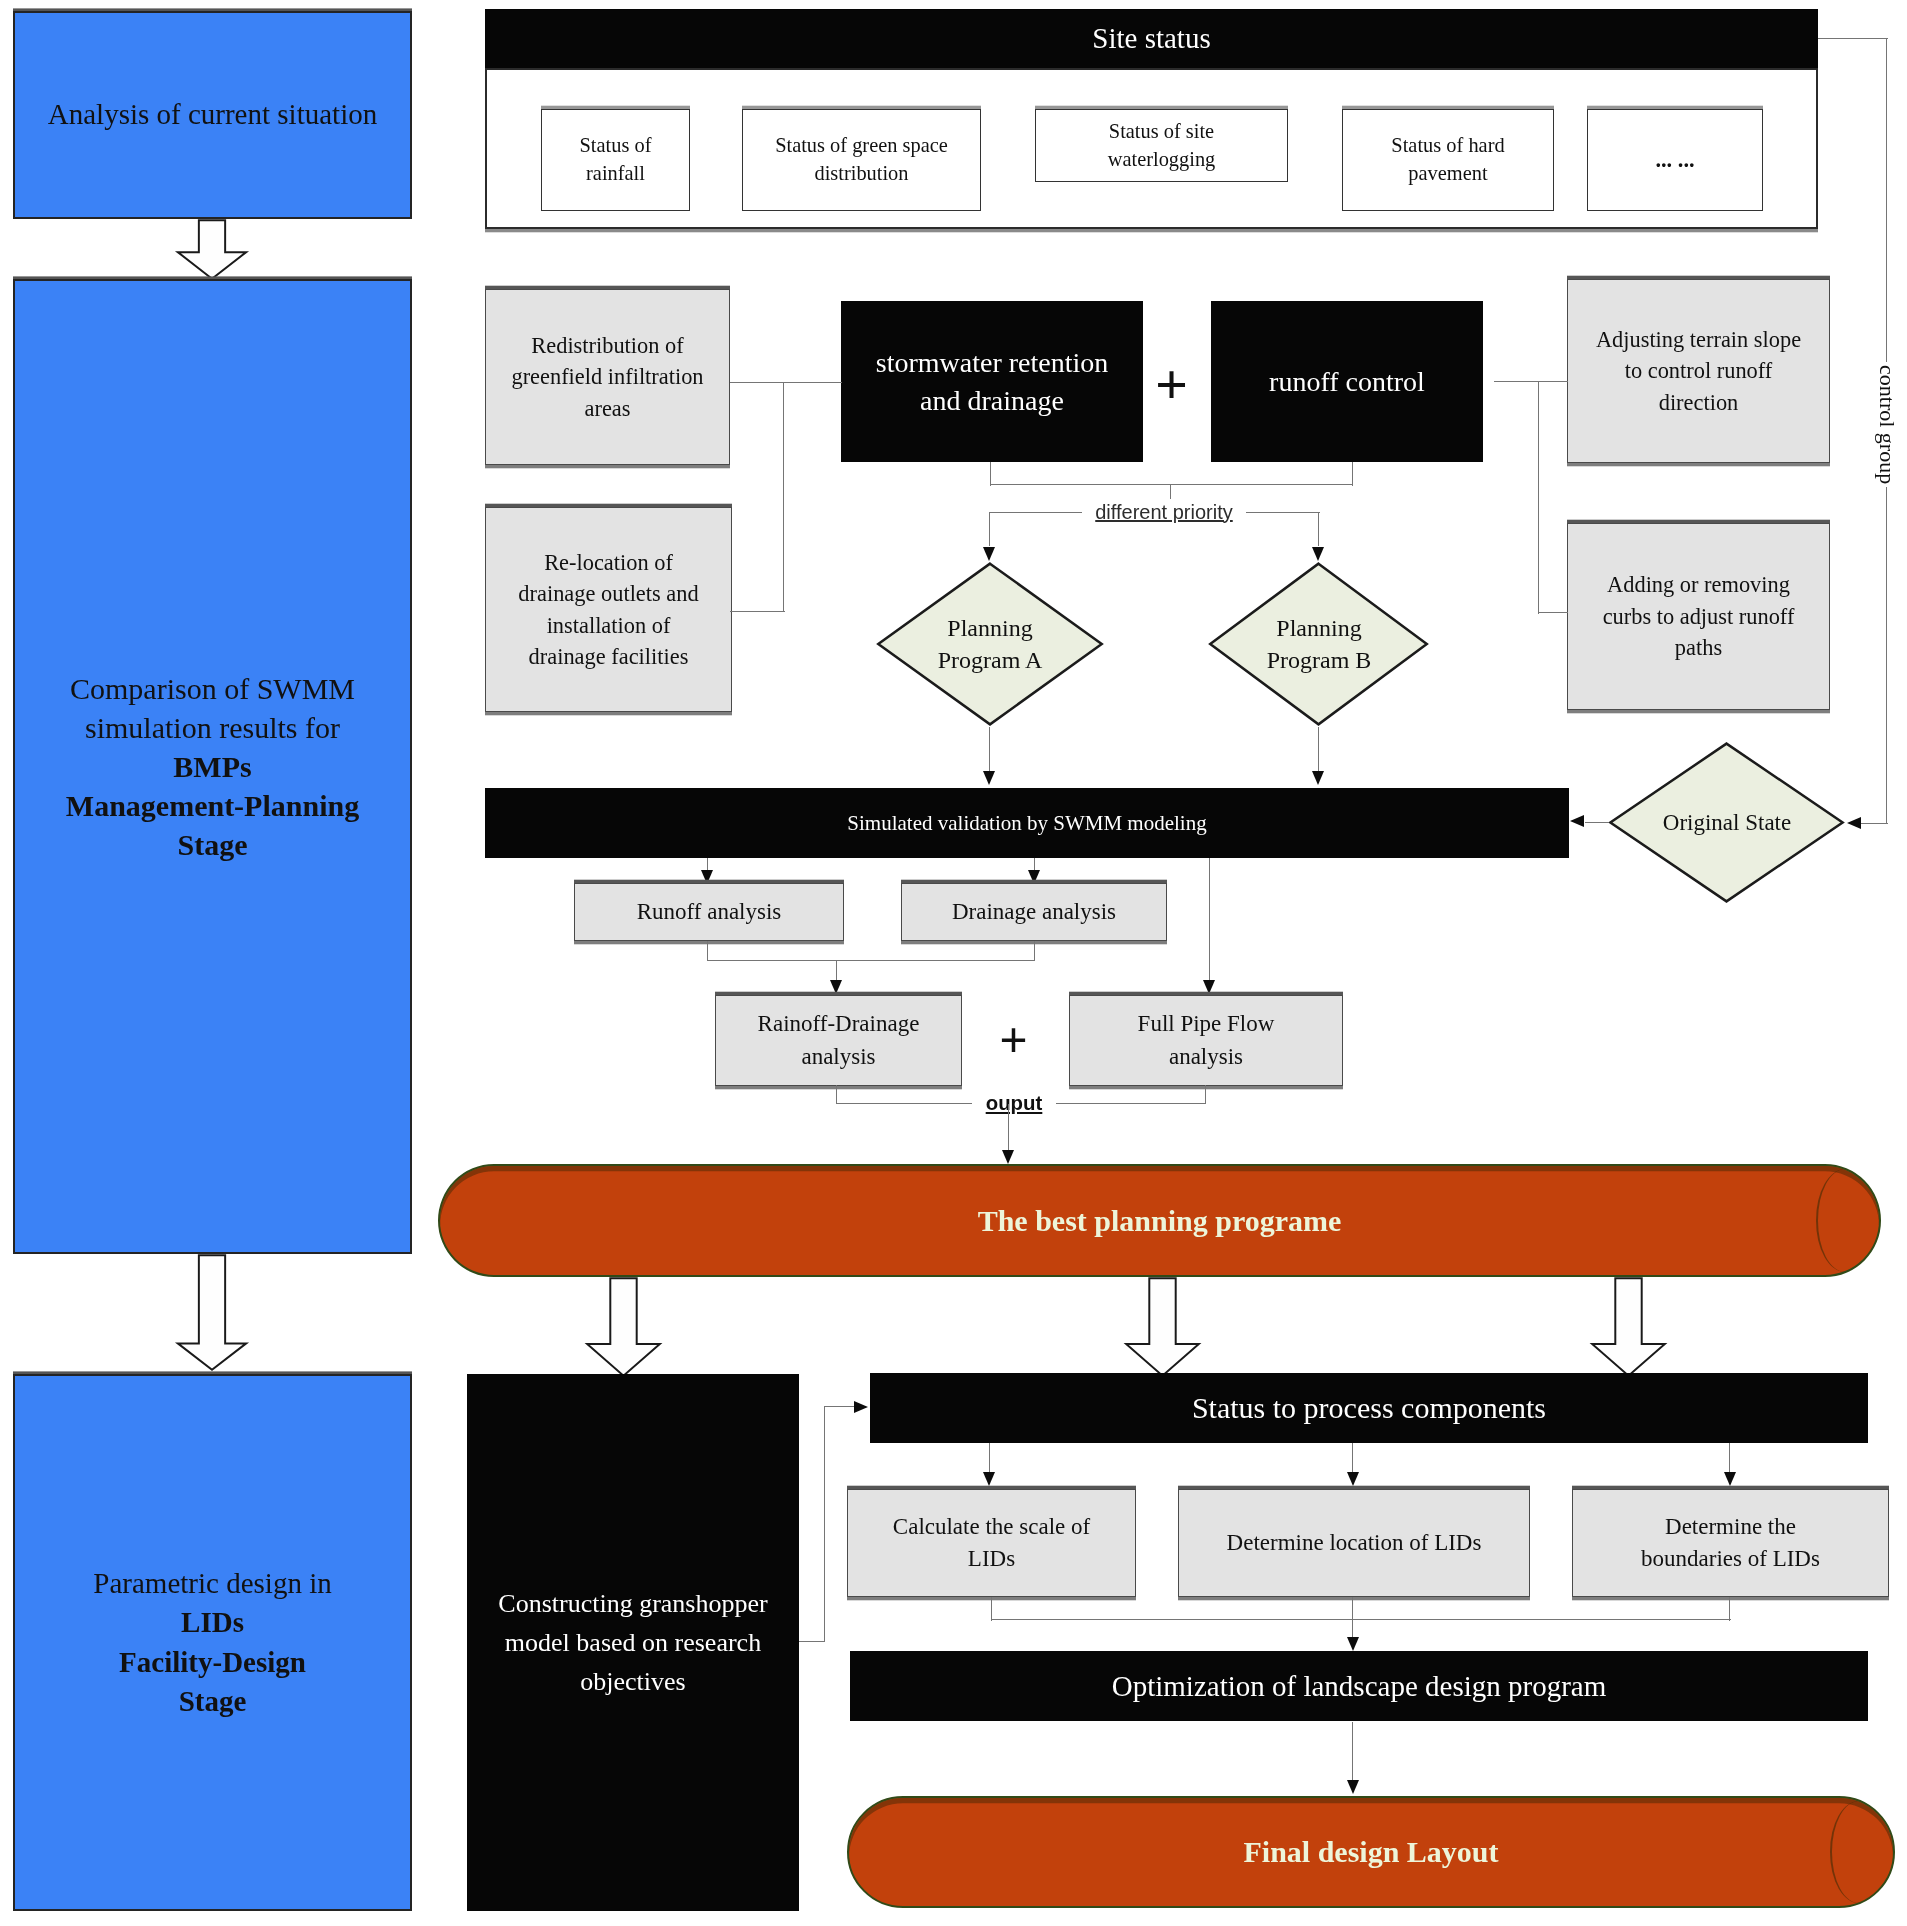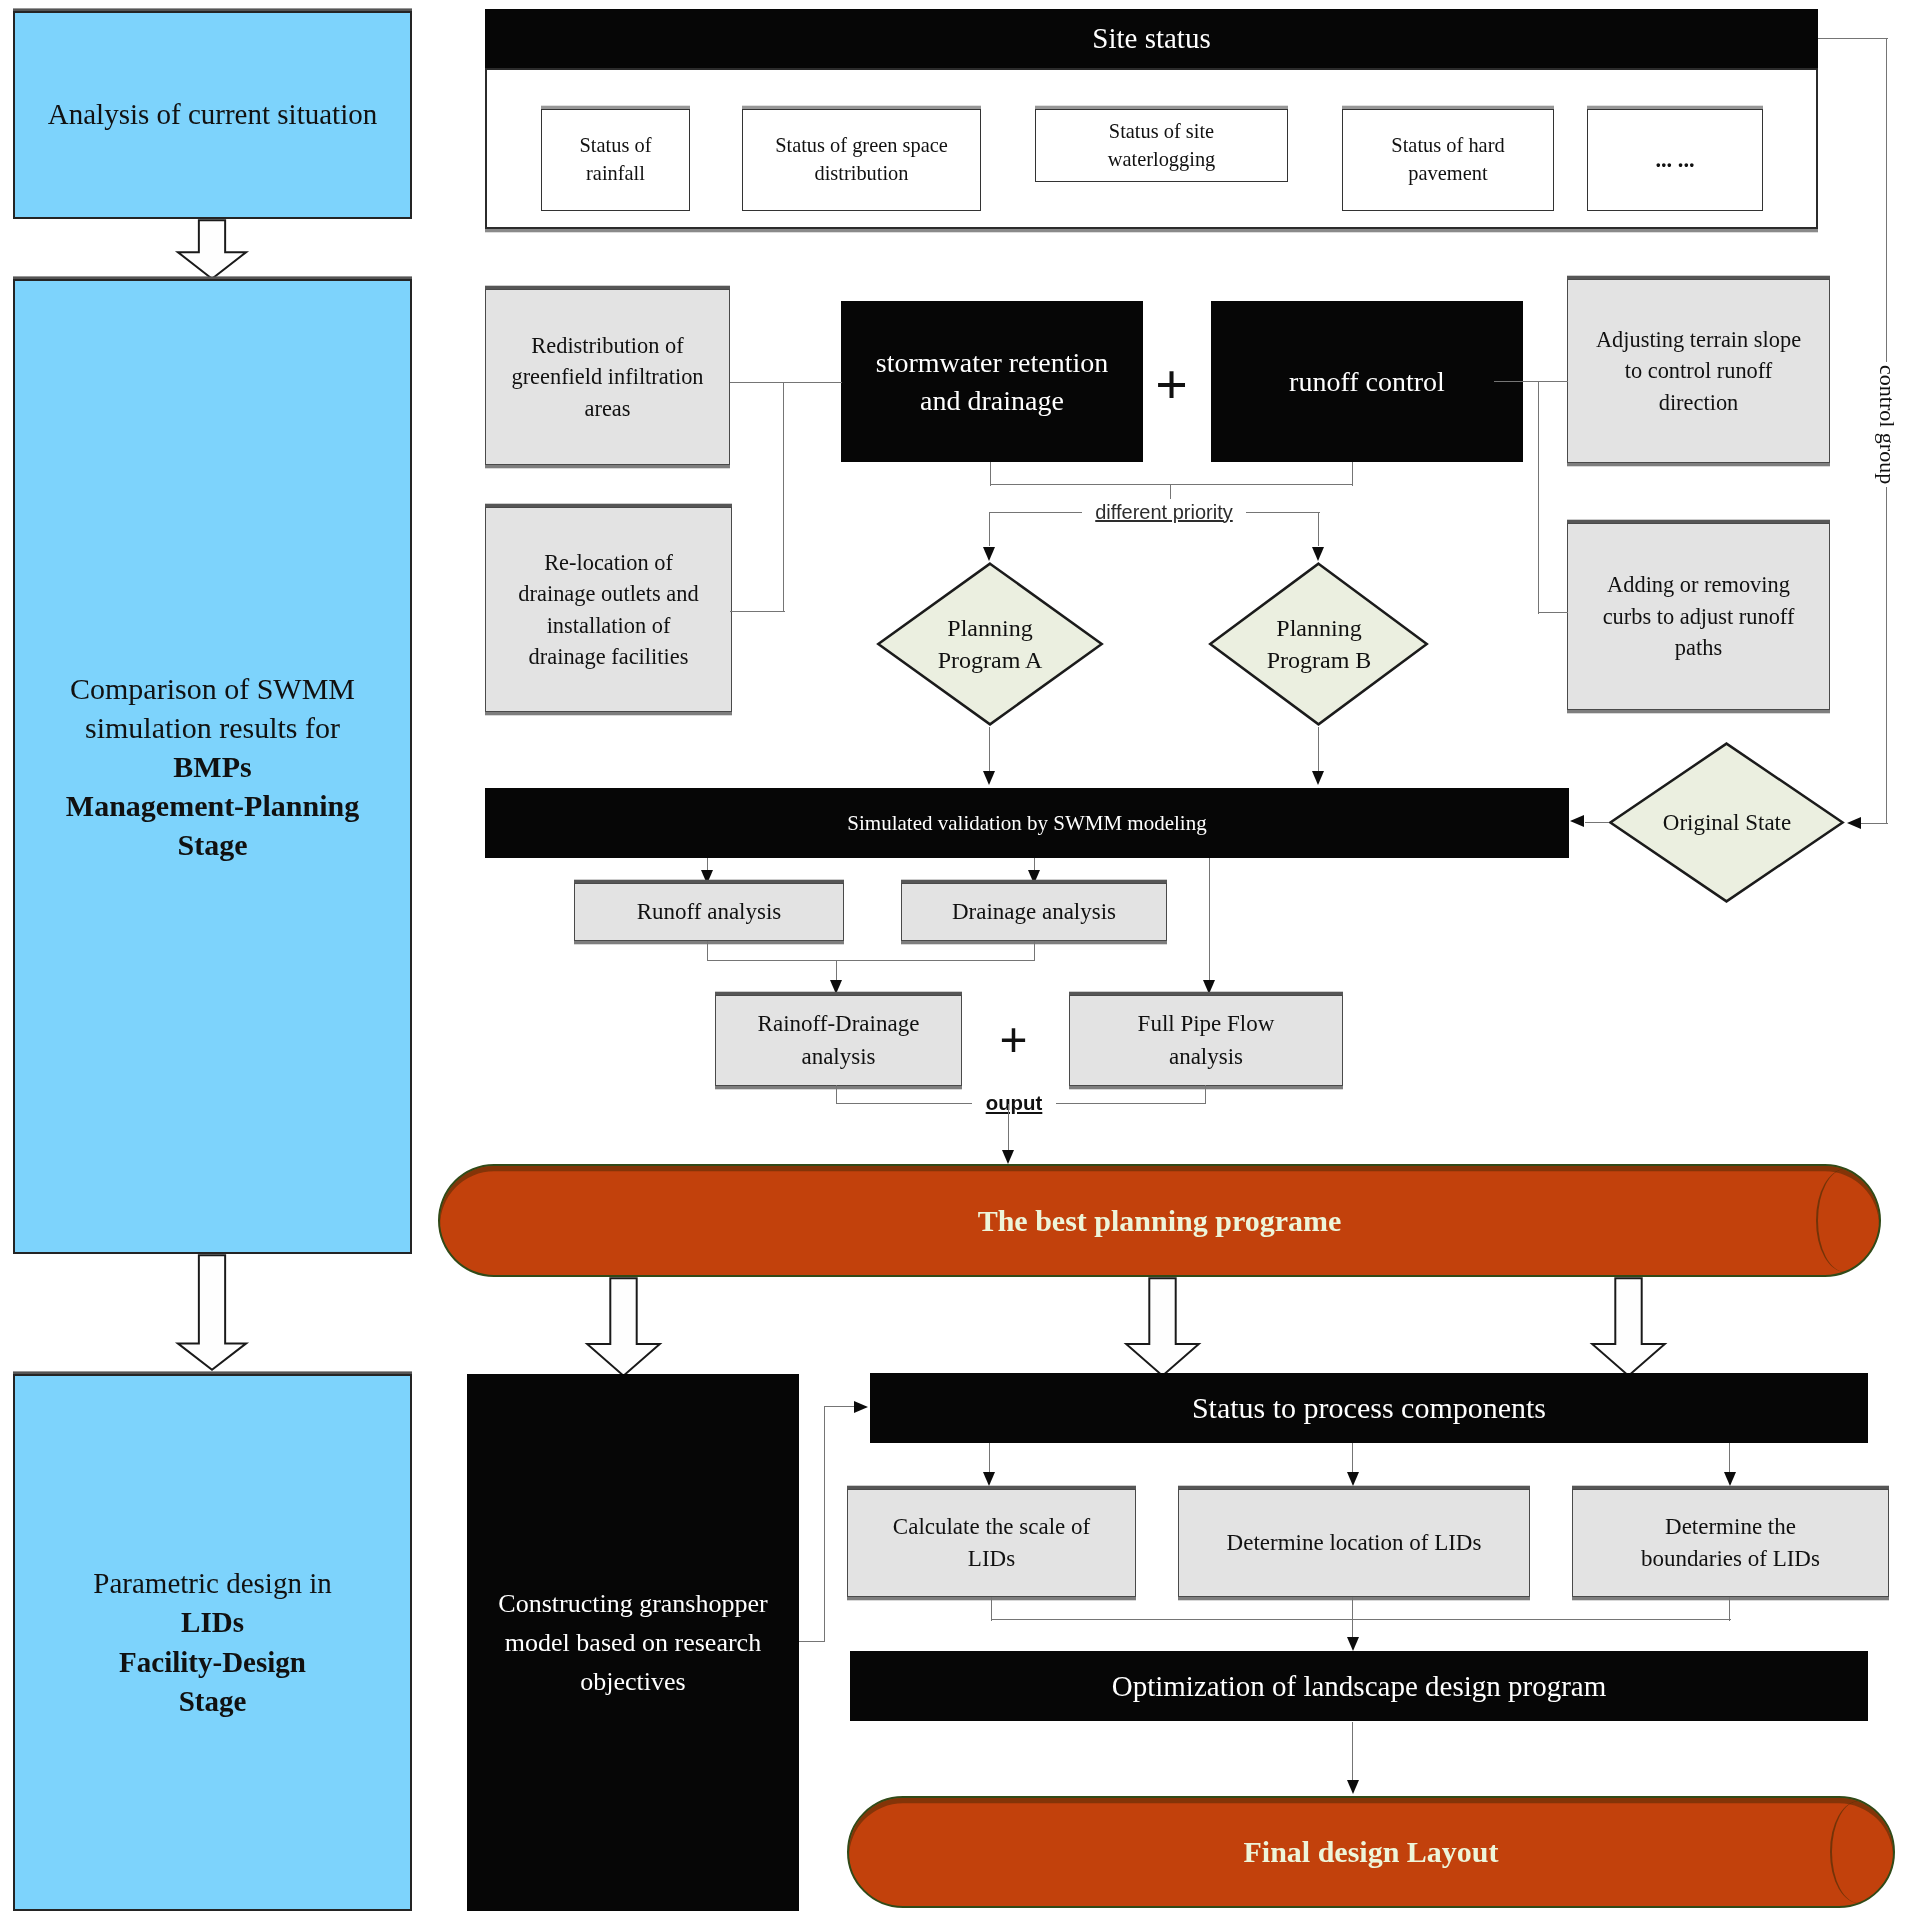--- a/index.html
+++ b/index.html
@@ -1,20 +1,20 @@
 <!DOCTYPE html>
 <html style="font-size:10.5px"><head>
 <meta charset="utf-8">
 <style>
   html,body{margin:0;padding:0;background:#fff;}
   body{font-family:"Liberation Serif","DejaVu Serif",serif;color:#111;}
   #canvas{position:relative;width:1907px;height:1926px;background:#fff;overflow:hidden;}
   .abs{position:absolute;box-sizing:border-box;}
   .flexc{display:flex;align-items:center;justify-content:center;text-align:center;}
-  .lbox{background:#7dd3fc;border:2px solid #242424;box-shadow:0 -2.6px 0 #555;}
+  .lbox{background:#3b82f6;border:2px solid #242424;box-shadow:0 -2.6px 0 #555;}
   .gbox{background:#e3e3e3;border:1.3px solid #4a4a4a;box-shadow:0 -3.3px 0 #565656,0 3.3px 0 #7e7e7e;}
   .wbox{background:#fff;border:1.3px solid #333;box-shadow:0 -3.3px 0 #979797;}
   .panel{background:#fff;border:2px solid #2b2b2b;box-shadow:0 3.3px 0 #8a8a8a;}
   .bar,.blackbox{background:#060606;color:#fff;}
   .hl{position:absolute;height:1.3px;background:#757575;}
   .vl{position:absolute;width:1.3px;background:#757575;}
   .ad{position:absolute;width:0;height:0;border-left:6.6px solid transparent;border-right:6.6px solid transparent;border-top:14.5px solid #0c0c0c;}
   .al{position:absolute;width:0;height:0;border-top:6.6px solid transparent;border-bottom:6.6px solid transparent;border-right:14.5px solid #0c0c0c;}
   .ar{position:absolute;width:0;height:0;border-top:6.6px solid transparent;border-bottom:6.6px solid transparent;border-left:14.5px solid #0c0c0c;}
   .cyl{background:#c2410c;border:2px solid #314a18;border-radius:56px/50%;box-shadow:inset 0 5.3px 0 rgba(15,30,2,.35);}
@@ -98,21 +98,21 @@
   <div class="abs flexc gbox" style="left:485px;top:507px;width:247px;height:205px;font-size:22.4px;line-height:1.4;padding:0 26px;">
     <div>Re-location of drainage outlets and installation of drainage facilities</div>
   </div>
 
   <div class="abs flexc blackbox" style="left:841px;top:301px;width:302px;height:161px;font-size:28px;line-height:1.35;padding:0 26px;">
     <div>stormwater retention and drainage</div>
   </div>
   <div class="abs flexc b" style="left:1144px;top:351px;width:55px;height:66px;font-size:58px;">
     <div>+</div>
   </div>
-  <div class="abs flexc blackbox" style="left:1211px;top:301px;width:312px;height:161px;font-size:28px;padding:0 20px;">
+  <div class="abs flexc blackbox" style="left:1211px;top:301px;width:272px;height:161px;font-size:28px;padding:0 20px;">
     <div>runoff control</div>
   </div>
 
   <div class="abs flexc gbox" style="left:1567px;top:279px;width:263px;height:184px;font-size:22.4px;line-height:1.4;padding:0 20px;">
     <div>Adjusting terrain slope to control runoff direction</div>
   </div>
   <div class="abs flexc gbox" style="left:1567px;top:523px;width:263px;height:187px;font-size:22.4px;line-height:1.4;padding:0 13px;">
     <div>Adding or removing curbs to adjust runoff paths</div>
   </div>
 

